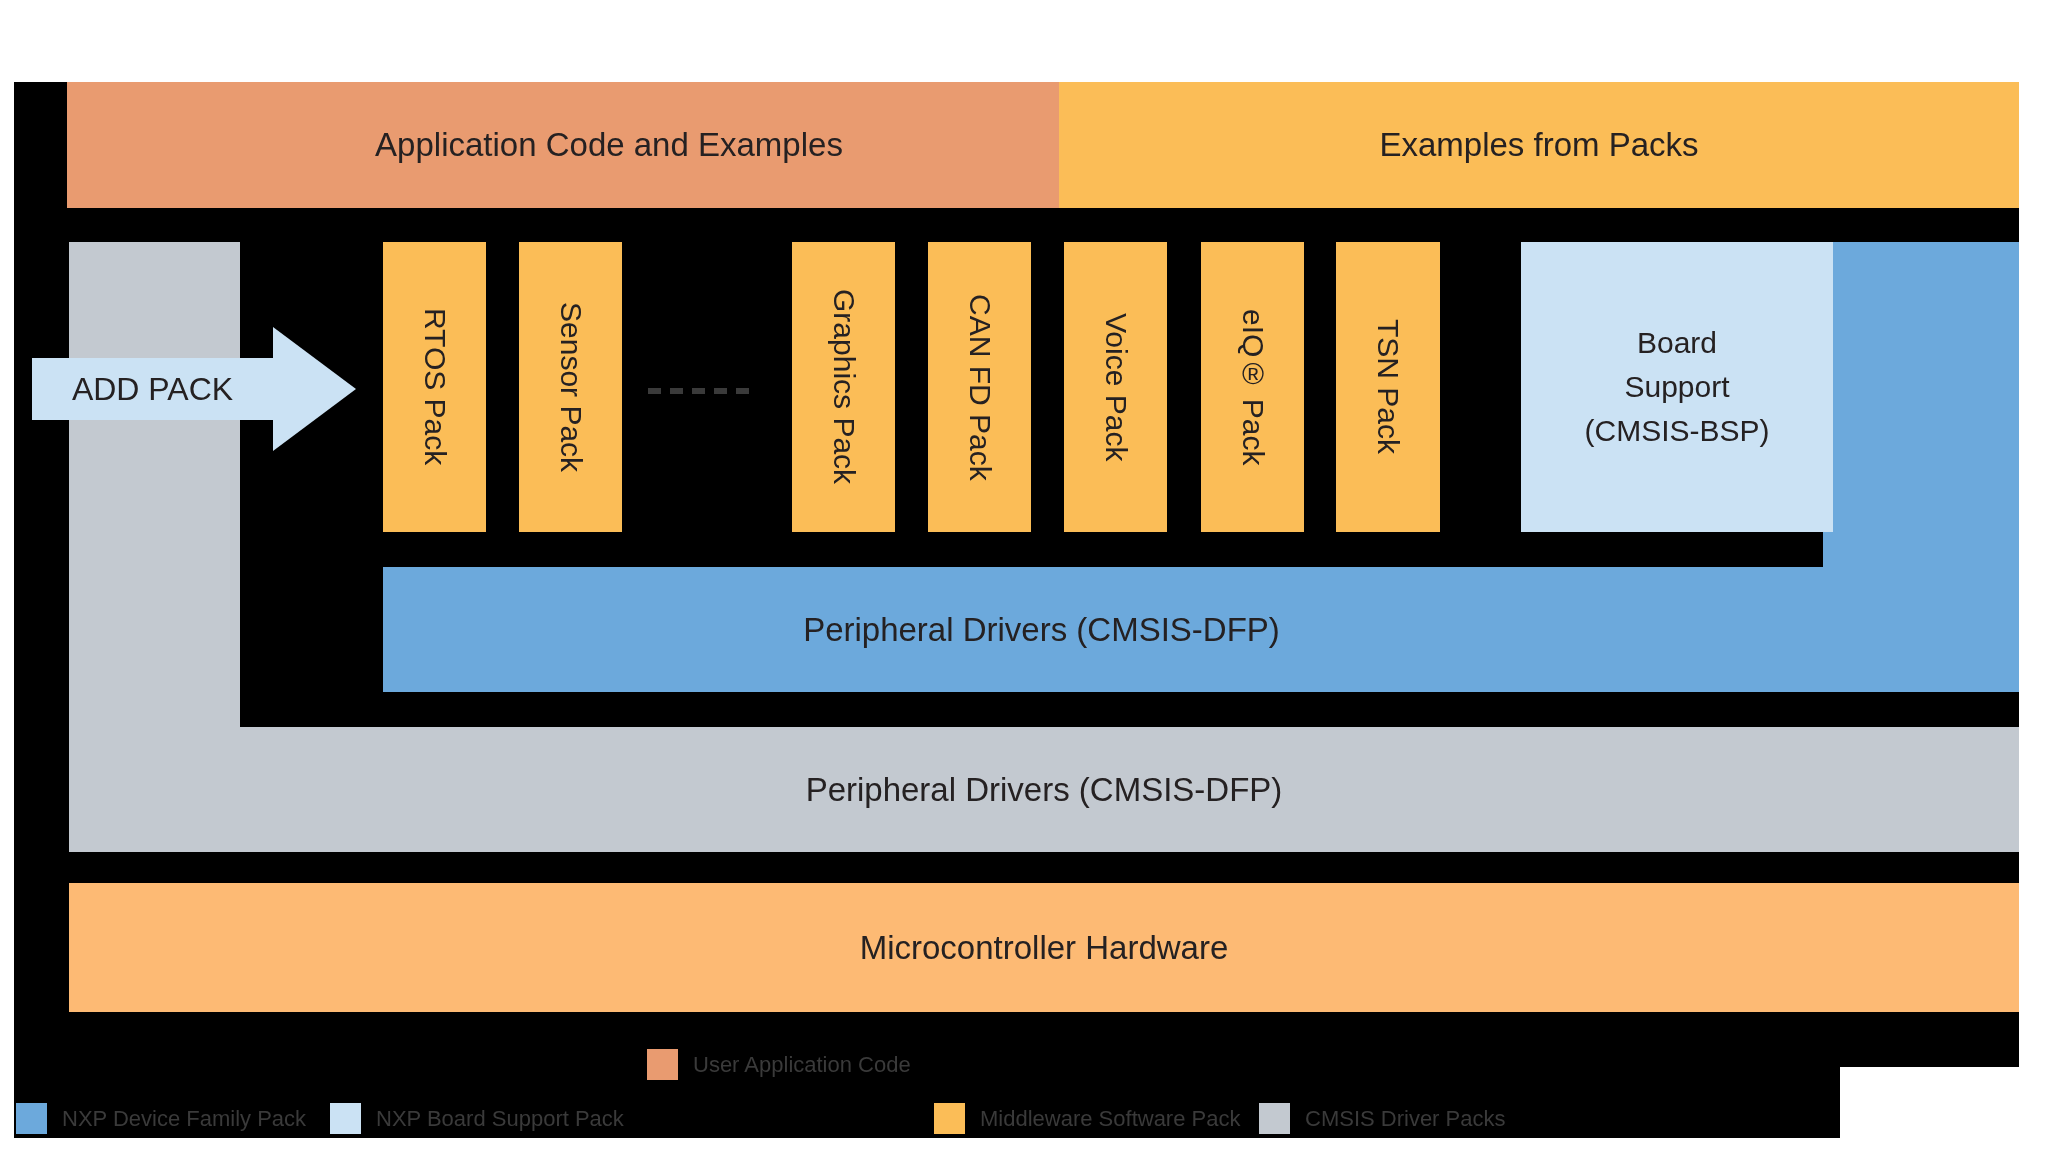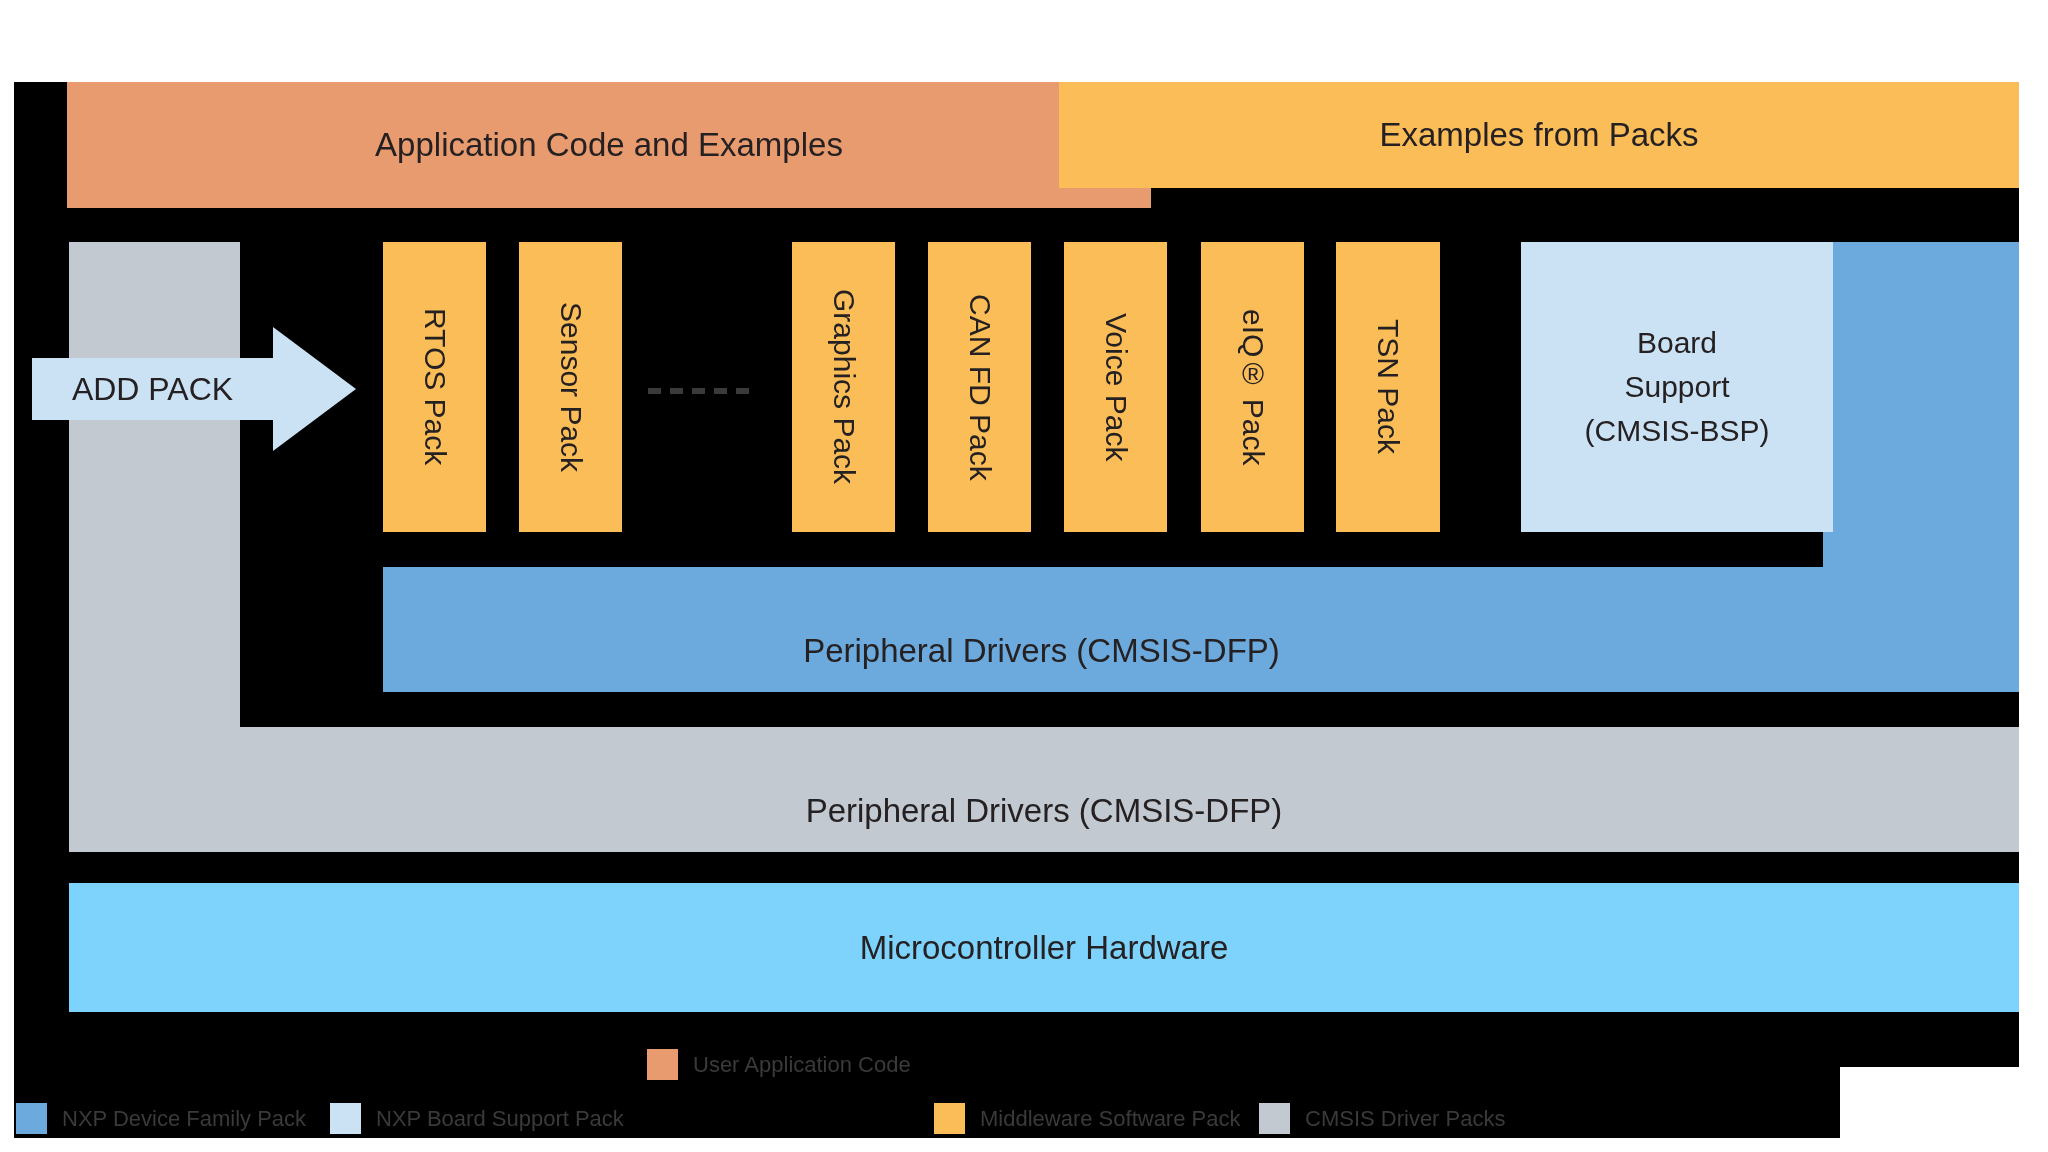--- a/index.html
+++ b/index.html
@@ -10,48 +10,48 @@
   .barlbl{font-size:33px;color:#252122;}
   .pack{display:flex;align-items:center;justify-content:center;
         writing-mode:vertical-rl;text-orientation:mixed;
         font-size:30px;color:#252122;}
   .bsp-text{white-space:pre-line;text-align:center;font-size:30px;line-height:44px;color:#252122;}
   .legend-item{display:flex;align-items:center;}
   .swatch{width:31px;height:31px;}
   .legend-label{font-size:22px;color:#3a3a3a;margin-left:15px;white-space:nowrap;}
   .dashes{height:6px;background:repeating-linear-gradient(90deg,#3a3a3a 0 13px,transparent 13px 22px);}
   .arrow-head{clip-path:polygon(0 0,100% 50%,0 100%);}
-  .lblwrap{display:flex;align-items:center;justify-content:center;margin-top:21px;}
+  .lblwrap{display:flex;align-items:center;justify-content:center;}
 </style>
 </head>
 <body>
 
 <div class="abs" style="left: 14px; top: 82px; width: 2005px; height: 985px; background: rgb(0, 0, 0);"></div>
 <div class="abs" style="left: 14px; top: 1067px; width: 1826px; height: 71px; background: rgb(0, 0, 0);"></div>
 
 <div class="abs box hdr" style="left: 67px; top: 82px; width: 1084px; height: 126px; background: rgb(233, 155, 112);">
   <span>Application Code and Examples</span>
 </div>
-<div class="abs box hdr" style="left: 1059px; top: 82px; width: 960px; height: 106px; background: rgb(251, 189, 87);">
+<div class="abs box hdr" style="left: 1059px; top: 82px; width: 960px; height: 126px; background: rgb(251, 189, 87);">
   <span>Examples from Packs</span>
 </div>
 
 <div class="abs" style="left: 69px; top: 242px; width: 171px; height: 610px; background: rgb(195, 201, 208);"></div>
 <div class="abs" style="left: 69px; top: 727px; width: 1950px; height: 125px; background: rgb(195, 201, 208);"></div>
 <div class="abs lblwrap" style="left:69px;top:727px;width:1950px;height:125px;">
   <span class="barlbl">Peripheral Drivers (CMSIS-DFP)</span>
 </div>
 
 <div class="abs" style="left: 1823px; top: 242px; width: 196px; height: 450px; background: rgb(108, 169, 220);"></div>
 <div class="abs" style="left: 383px; top: 567px; width: 1636px; height: 125px; background: rgb(108, 169, 220);"></div>
 <div class="abs lblwrap" style="left:383px;top:567px;width:1317px;height:125px;">
   <span class="barlbl">Peripheral Drivers (CMSIS-DFP)</span>
 </div>
 
-<div class="abs box" style="left: 69px; top: 883px; width: 1950px; height: 129px; background: #7dd3fc;">
+<div class="abs box" style="left: 69px; top: 883px; width: 1950px; height: 129px; background: #fdba74;">
   <span class="barlbl">Microcontroller Hardware</span>
 </div>
 
 <div class="abs pack" style="left: 383px; top: 242px; width: 103px; height: 290px; background: rgb(251, 189, 87);">
   <span>RTOS Pack</span>
 </div>
 <div class="abs pack" style="left: 519px; top: 242px; width: 103px; height: 290px; background: rgb(251, 189, 87);">
   <span>Sensor Pack</span>
 </div>
 

